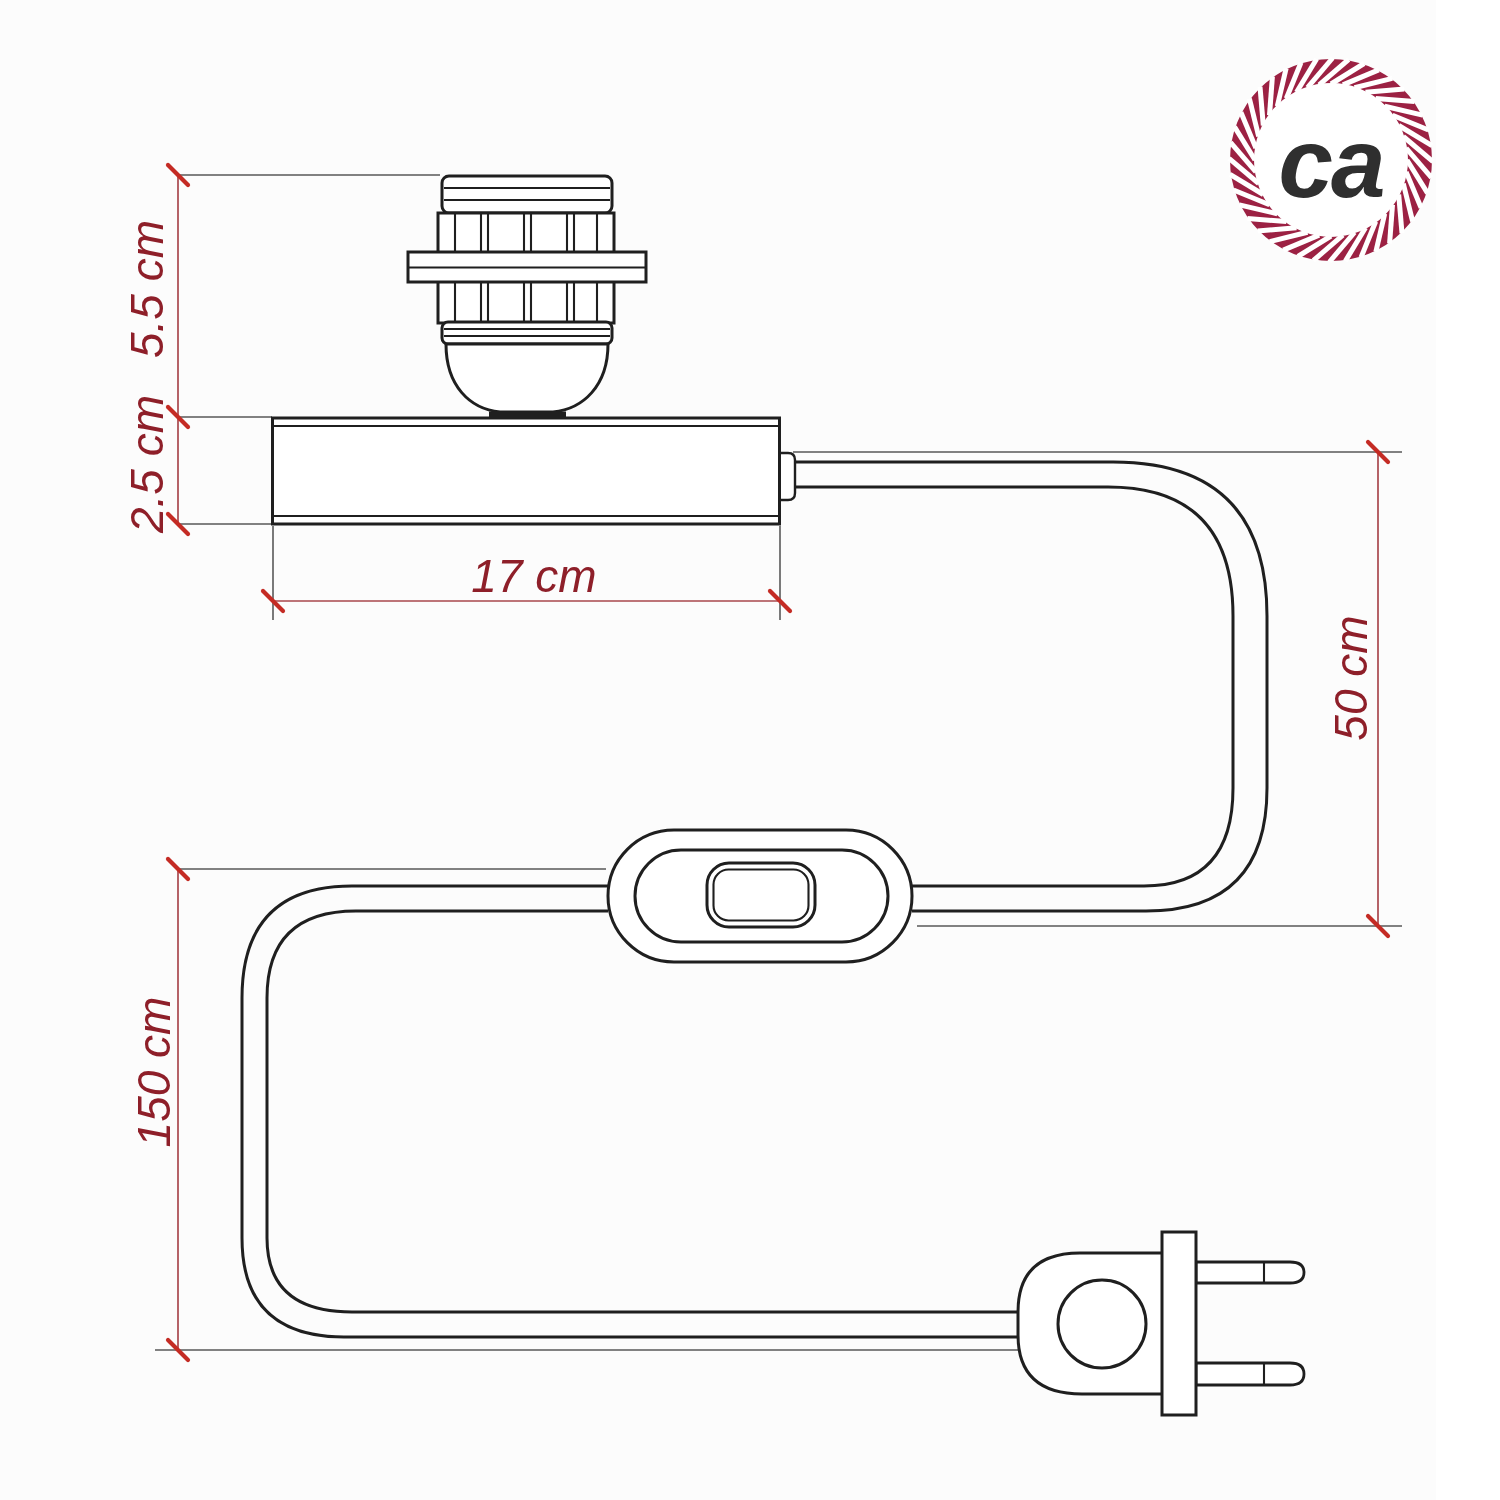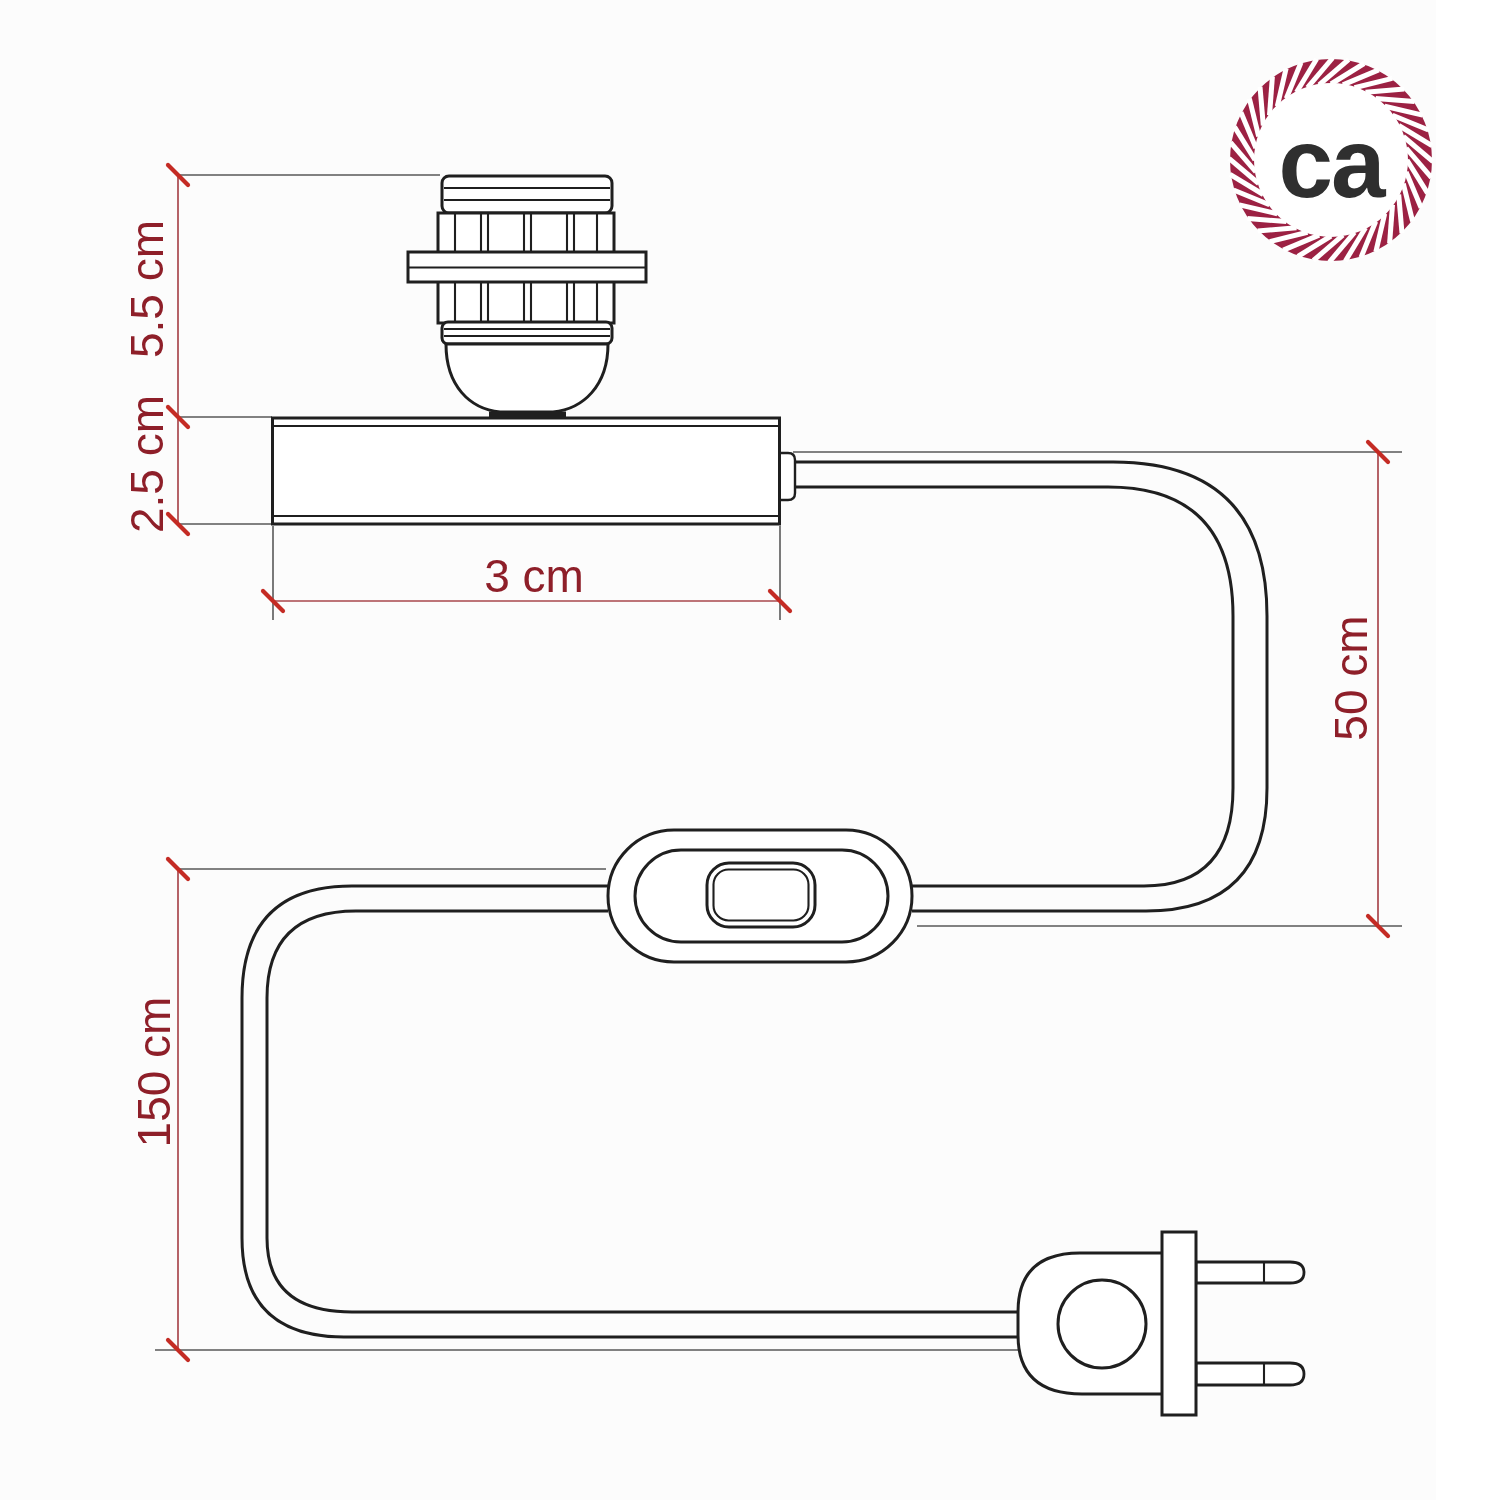--- a/index.html
+++ b/index.html
@@ -1,21 +1,21 @@
 <!DOCTYPE html>
 <html style="--bg: #fcfcfc; --label: #8e1f29; --dimline: #a8474d; --tick: #c42b24; --ext: #595959; --ink: #1f1f1f; --rope: #9c2143; --logo-ink: #2f2f2f;"><head>
 <meta charset="utf-8">
 <style>
   :root{
     --bg:#fcfcfc; --label:#8e1f29; --dimline:#a8474d; --tick:#c42b24;
     --ext:#595959; --ink:#1f1f1f; --rope:#9c2143; --logo-ink:#2f2f2f;
   }
   html,body{margin:0;padding:0;}
   body{width:1500px;height:1500px;overflow:hidden;font-family:"Liberation Sans",sans-serif;}
-  .stage{position:relative;width:1436px;height:1500px;background:var(--bg);}
+  .stage{position:relative;width:1436px;height:1500px;background:var(--bg);font-style:italic;}
   svg{position:absolute;left:0;top:0;shape-rendering:geometricPrecision;}
   .ext{stroke:var(--ext);stroke-width:1.6;fill:none;}
   .dim{stroke:var(--dimline);stroke-width:1.7;fill:none;}
   .tick{stroke:var(--tick);stroke-width:4.2;stroke-linecap:round;fill:none;}
   .ink{stroke:var(--ink);stroke-width:3;fill:none;}
   .ink-f{stroke:var(--ink);stroke-width:3;fill:#ffffff;}
   .thin{stroke:var(--ink);stroke-width:2.1;fill:none;}
   .lbl{position:absolute;font-size:46px;line-height:1;color:var(--label);white-space:nowrap;
        transform:translate(-50%,-50%);}
   .lbl.vert{transform:translate(-50%,-50%) rotate(-90deg);}
@@ -156,16 +156,16 @@
           <line x1="1398.7" y1="125.5" x2="1432.0" y2="145.6" stroke="#ffffff" stroke-width="5"></line>
           <line x1="1403.3" y1="136.5" x2="1433.0" y2="161.6" stroke="#ffffff" stroke-width="5"></line>
           <line x1="1406.1" y1="148.1" x2="1431.5" y2="177.6" stroke="#ffffff" stroke-width="5"></line>
         </g>
       <text class="logo-text" x="1331" y="163" text-anchor="middle" dominant-baseline="central">ca</text>
     </g>
   </svg>
 
   <div class="lbl vert" style="left:147px;top:289px">5.5 cm</div>
   <div class="lbl vert" style="left:147px;top:464px">2.5 cm</div>
-  <div class="lbl" style="left:534px;top:576px">3 cm</div>
+  <div class="lbl" style="left:534px;top:576px">17 cm</div>
   <div class="lbl vert" style="left:1351px;top:678px">50 cm</div>
   <div class="lbl vert" style="left:154px;top:1072px">150 cm</div>
 </div>
 
 </body></html>

